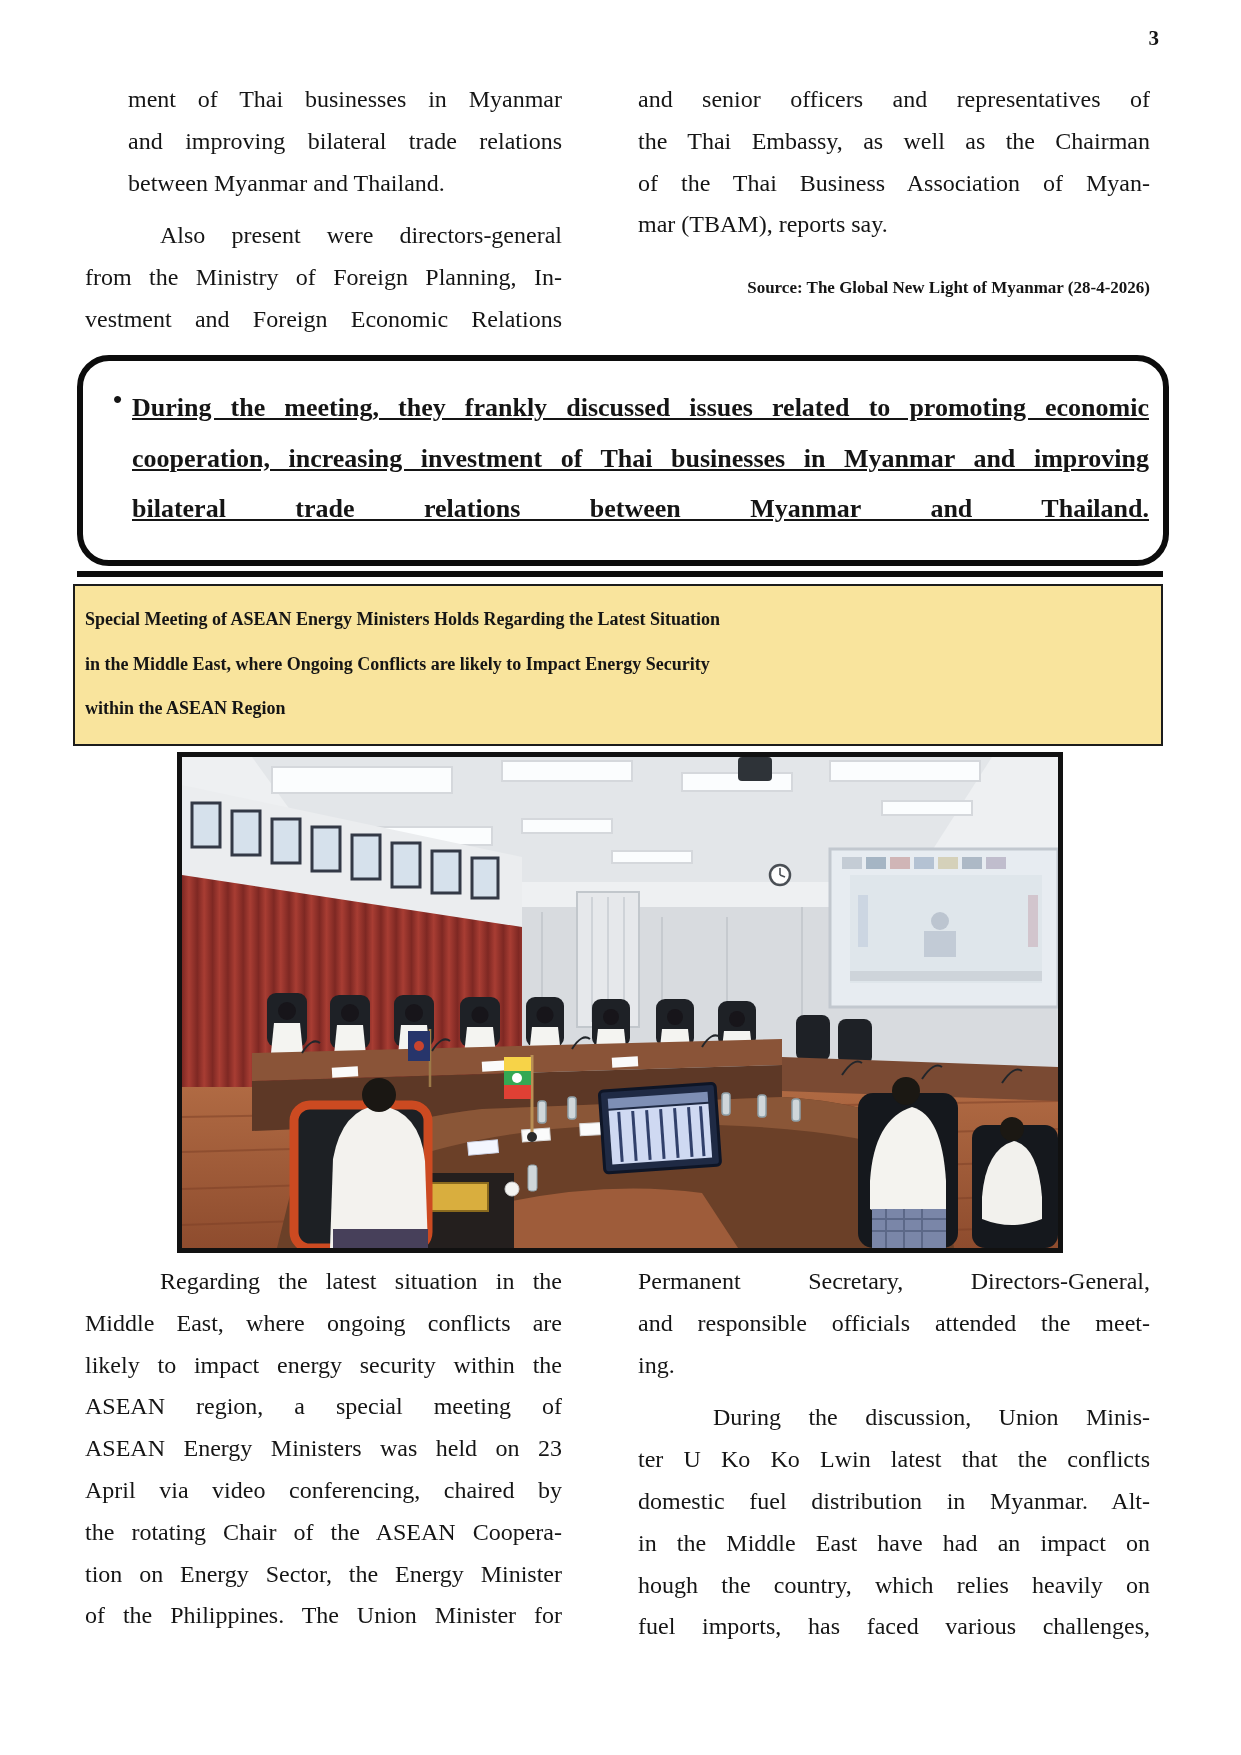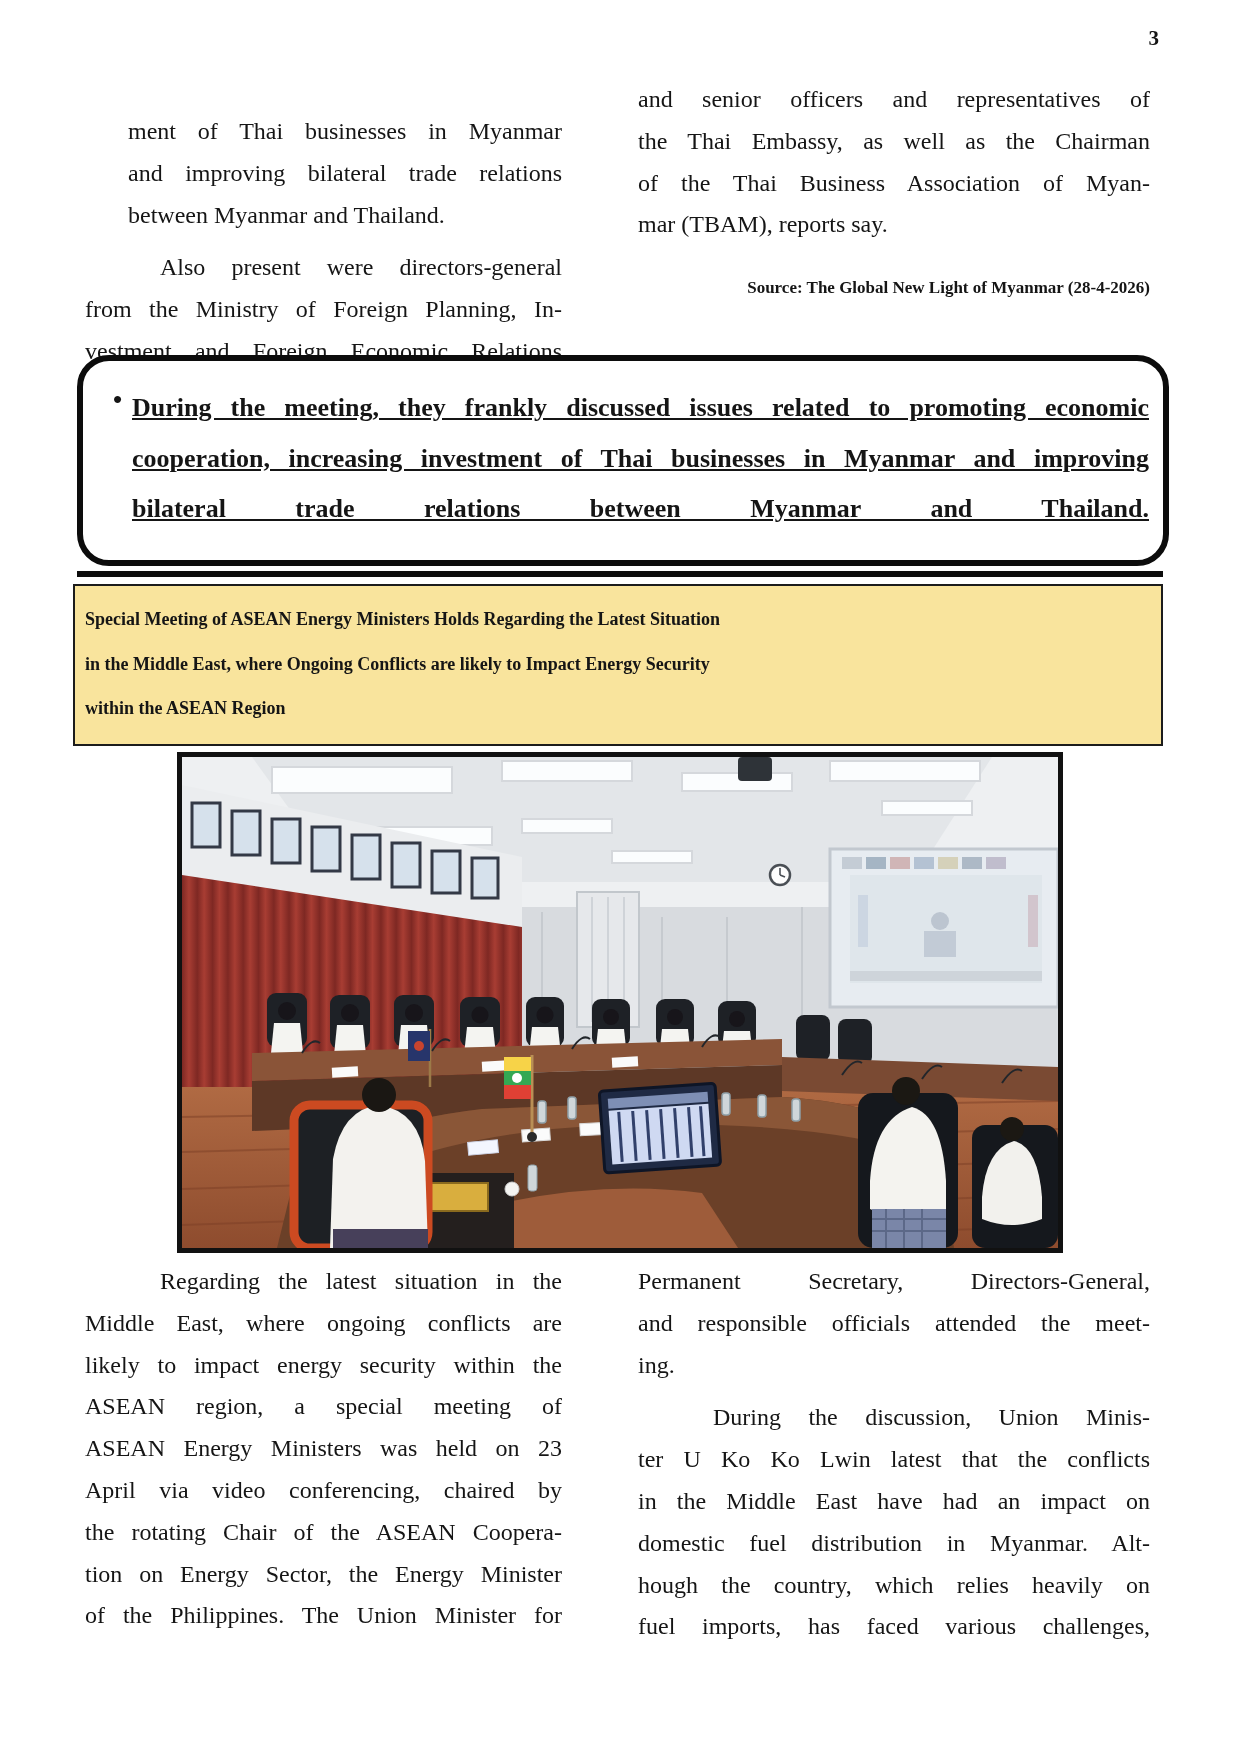--- a/index.html
+++ b/index.html
@@ -9,21 +9,21 @@
   }
   .abs { position:absolute; }
 
   
   .body-col { font-size:24px; }
   .tline { height:41.8px; line-height:41.8px; overflow:hidden;
            text-align:justify; text-align-last:justify; white-space:normal; }
   .tline-last { text-align-last:left; }
   .para-gap { margin-top:11px; }
   .findent > .tline:first-child { text-indent:75px; }
-  .hang { padding-left:43px;margin-top:32px; }
+  .hang { padding-left:43px; }
 
   
   #page-number { top:26px; right:82px; font-size:21px; font-weight:bold; }
 
   
   #callout-box { left:77px; top:355px; width:1092px; height:211px;
     box-sizing:border-box; border:6px solid #0c0c0c; border-radius:32px; background:#fff; }
   #callout-bullet { position:absolute; left:30px; top:24px; font-size:26px; font-weight:bold; }
   #callout-lines { position:absolute; left:49px; right:14px; top:22px;text-decoration:underline; }
   .cline { height:50.5px; line-height:50.5px; overflow:hidden; font-weight:bold; font-size:26px;
@@ -356,20 +356,20 @@
 
   <div class="abs body-col" id="bot-right-col">
     <div>
         <div class="tline">Permanent Secretary, Directors-General,</div>
         <div class="tline">and responsible officials attended the meet-</div>
         <div class="tline tline-last">ing.</div>
       </div>
     <div class="para-gap findent">
         <div class="tline">During the discussion, Union Minis-</div>
         <div class="tline">ter U Ko Ko Lwin latest that the conflicts</div>
+        <div class="tline">domestic fuel distribution in Myanmar. Alt-</div>
         <div class="tline">in the Middle East have had an impact on</div>
-        <div class="tline">domestic fuel distribution in Myanmar. Alt-</div>
         <div class="tline">hough the country, which relies heavily on</div>
         <div class="tline">fuel imports, has faced various challenges,</div>
       </div>
   </div>
 
 </div>
 
 </body></html>

